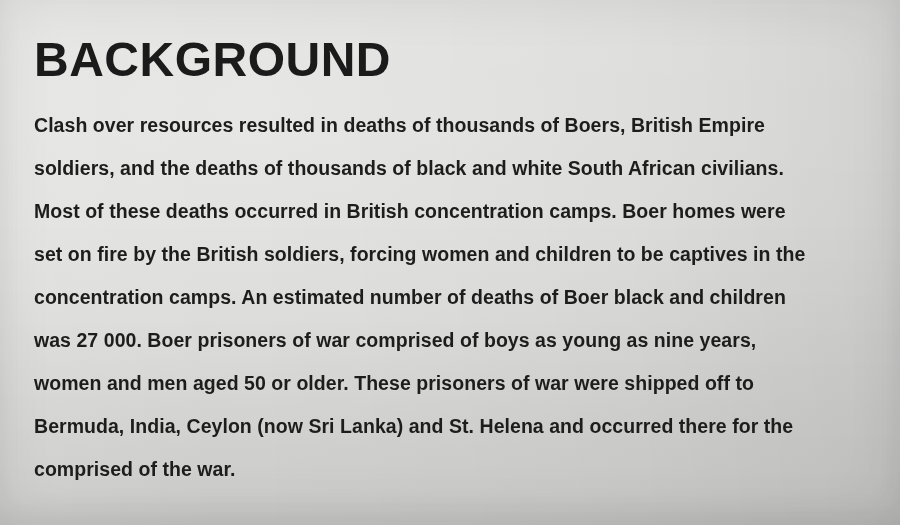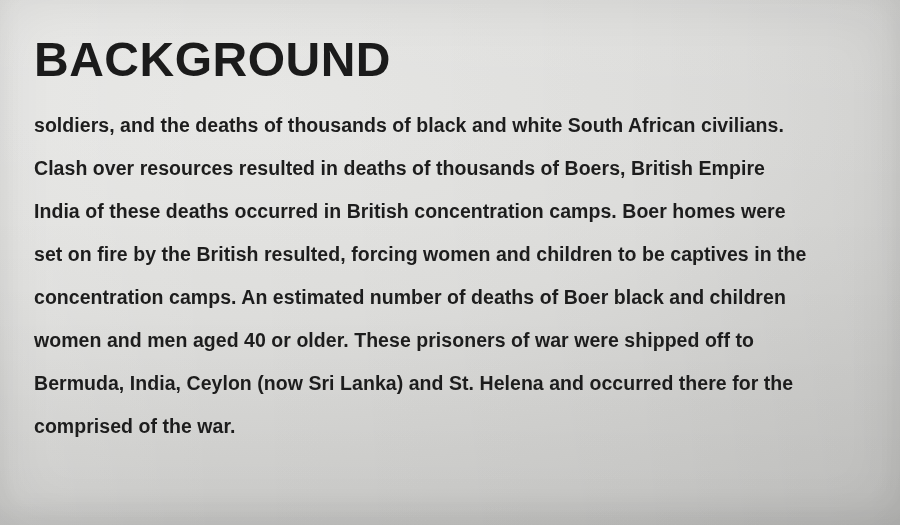--- a/index.html
+++ b/index.html
@@ -67,23 +67,24 @@
     white-space: nowrap;
   }
 </style>
 </head>
 <body>
 
 <div id="panel">
   <div class="content">
     <h1 id="heading">BACKGROUND</h1>
     <div id="body-text">
+      <span class="line">Clash over resources resulted in deaths of thousands of Boers, British Empire</span>
       <span class="line">soldiers, and the deaths of thousands of black and white South African civilians.</span>
-      <span class="line">Clash over resources resulted in deaths of thousands of Boers, British Empire</span>
-      <span class="line">India of these deaths occurred in British concentration camps. Boer homes were</span>
-      <span class="line">set on fire by the British resulted, forcing women and children to be captives in the</span>
+      <span class="line">Most of these deaths occurred in British concentration camps. Boer homes were</span>
+      <span class="line">set on fire by the British soldiers, forcing women and children to be captives in the</span>
       <span class="line">concentration camps. An estimated number of deaths of Boer black and children</span>
-      <span class="line">women and men aged 40 or older. These prisoners of war were shipped off to</span>
+      <span class="line">was 27 000. Boer prisoners of war comprised of boys as young as nine years,</span>
+      <span class="line">women and men aged 50 or older. These prisoners of war were shipped off to</span>
       <span class="line">Bermuda, India, Ceylon (now Sri Lanka) and St. Helena and occurred there for the</span>
       <span class="line">comprised of the war.</span>
     </div>
   </div>
 </div>
 
 </body></html>

